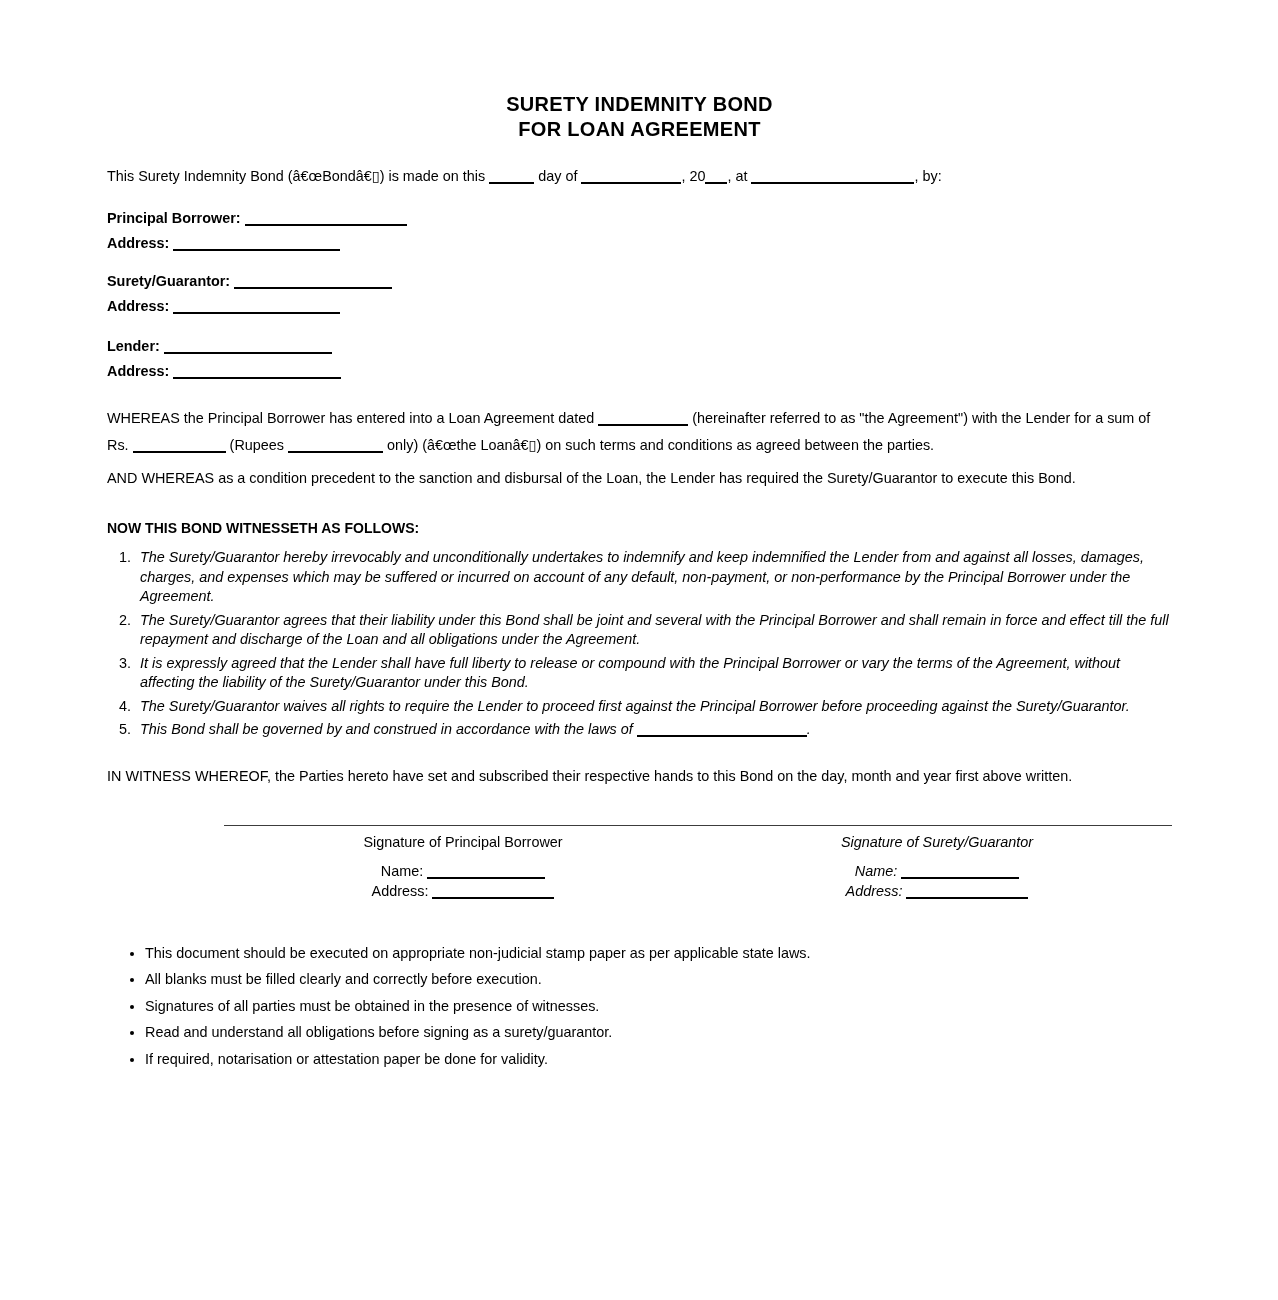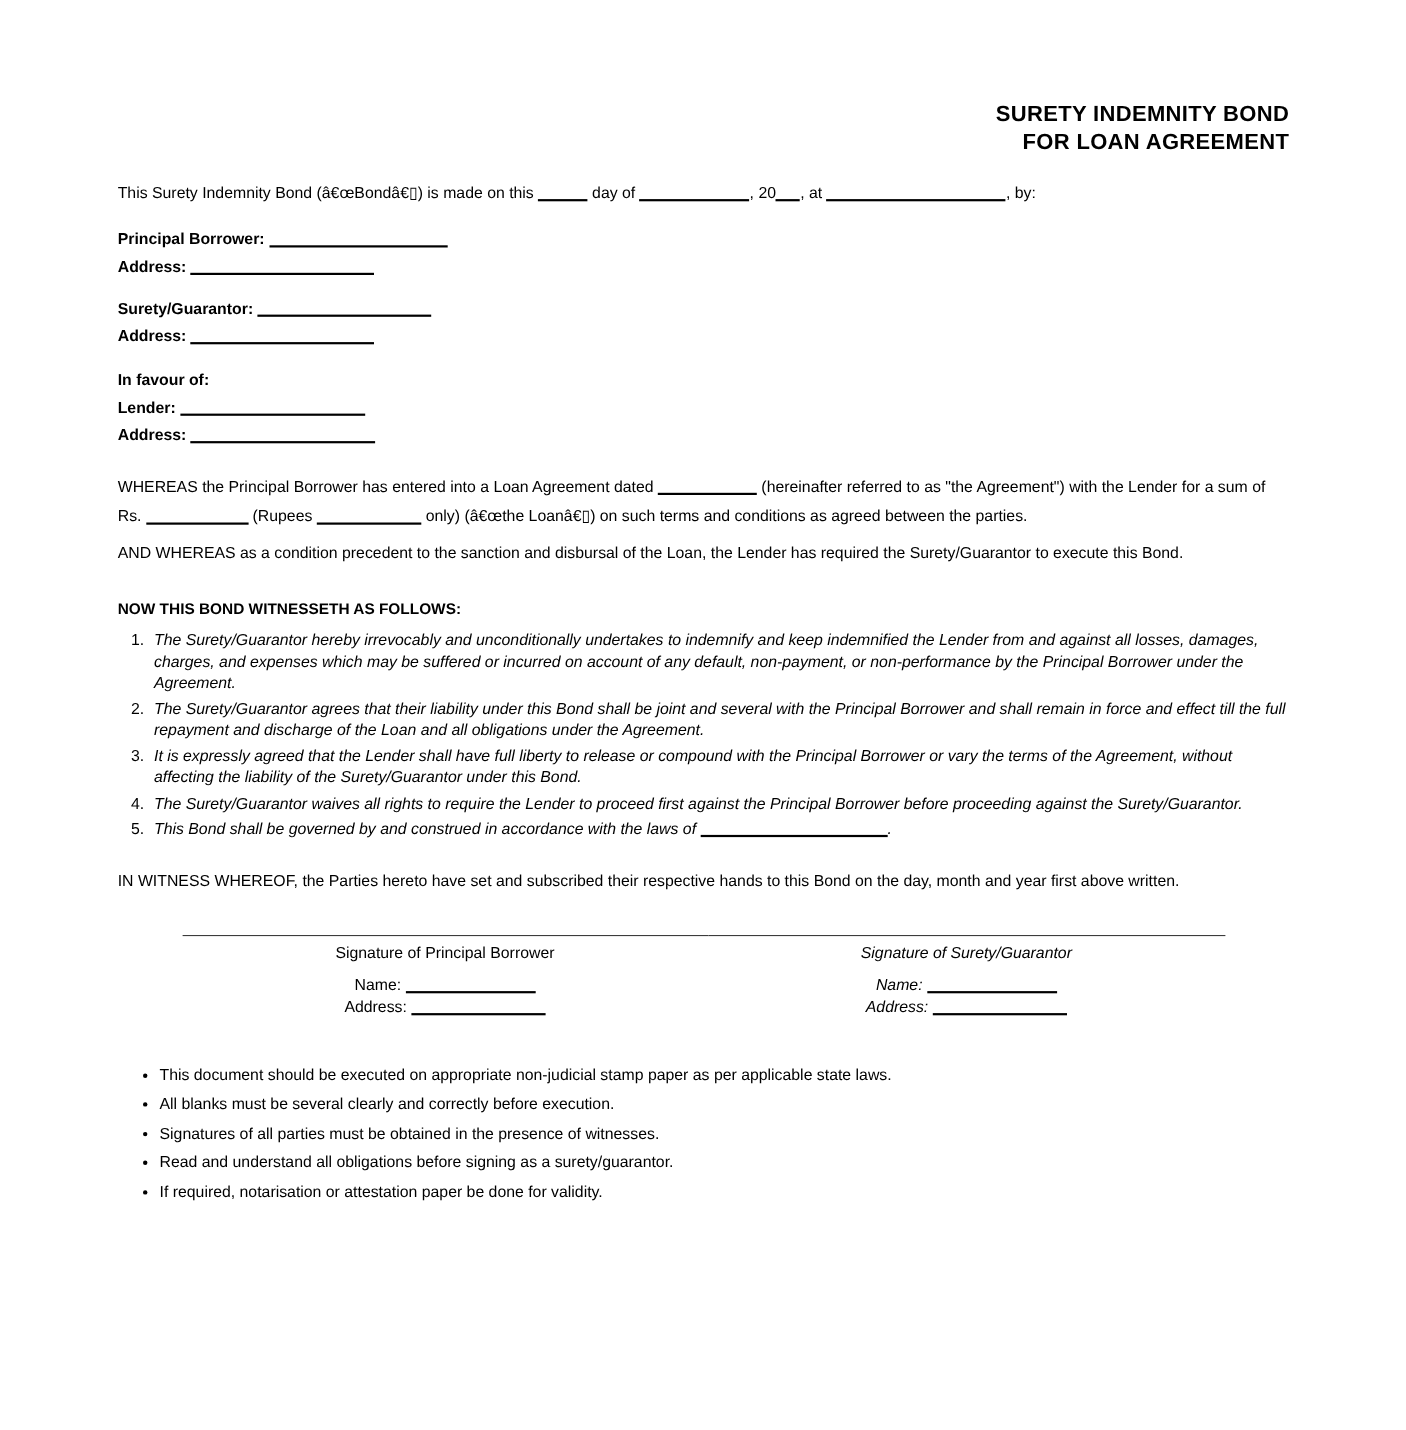--- a/index.html
+++ b/index.html
@@ -11,21 +11,21 @@
     font-family: "Liberation Sans", "DejaVu Sans", sans-serif;
     font-size: 14.4px;
     -webkit-font-smoothing: antialiased;
   }
   .page {
     box-sizing: border-box;
     width: 1278px;
     padding: 92px 106px 0 107px;
   }
   .doc-title {
-    text-align: right;
+    text-align: center;
     font-size: 20px;
     font-weight: bold;
     line-height: 25px;
     letter-spacing: 0.3px;
     margin: 0 0 22px 0;
   }
   .intro {
     margin: 0 0 17px 0;
     line-height: 25px;
   }
@@ -62,21 +62,21 @@
     padding-left: 12px;
     box-sizing: content-box;
   }
   .clause-text { flex: 1 1 auto; font-style: italic; }
   .witness-clause {
     line-height: 20px;
     margin: 26px 0 0 0;
   }
   .sig-row {
     display: flex;
-    justify-content: center;
+    justify-content: flex-end;
     margin-top: 39px;
   }
   .sig-block { text-align: center; }
   .sig-block.left  { width: 478px; }
   .sig-block.right { width: 470px; font-style: italic; }
   .sig-line {
     border-top: 1.5px solid #3c3c3c;
     height: 0;
     margin: 0 0 6px 0;
   }
@@ -114,21 +114,20 @@
     <p class="party-line">Principal Borrower: <span class="blank" style="width: 162px;"></span></p>
     <p class="party-line">Address: <span class="blank" style="width: 167px;"></span></p>
   </div>
 
   <div class="party-group">
     <p class="party-line">Surety/Guarantor: <span class="blank" style="width: 158px;"></span></p>
     <p class="party-line">Address: <span class="blank" style="width: 167px;"></span></p>
   </div>
 
   <div class="party-group" style="margin-top:15px;">
-    <p class="party-line">In favour of:</p>
     <p class="party-line">Lender: <span class="blank" style="width: 168px;"></span></p>
     <p class="party-line">Address: <span class="blank" style="width: 168px;"></span></p>
   </div>
 
   <p class="recital">WHEREAS the Principal Borrower has entered into a Loan Agreement dated <span class="blank" style="width: 90px;"></span> (hereinafter referred to as "the Agreement") with the Lender for a sum of Rs. <span class="blank" style="width: 93px;"></span> (Rupees <span class="blank" style="width: 95px;"></span> only) (â€œthe Loanâ€▯) on such terms and conditions as agreed between the parties.</p>
 
   <p class="recital-2">AND WHEREAS as a condition precedent to the sanction and disbursal of the Loan, the Lender has required the Surety/Guarantor to execute this Bond.</p>
 
   <h2 class="witnesseth-heading">NOW THIS BOND WITNESSETH AS FOLLOWS:</h2>
 
@@ -167,19 +166,19 @@
     <div class="sig-block right">
       <div class="sig-line"></div>
       <p class="sig-caption">Signature of Surety/Guarantor</p>
       <p class="sig-field">Name: <span class="blank" style="width: 118px;"></span></p>
       <p class="sig-field">Address: <span class="blank" style="width: 122px;"></span></p>
     </div>
   </div>
 
   <ul class="notes" id="notes">
       <li>This document should be executed on appropriate non-judicial stamp paper as per applicable state laws.</li>
-      <li>All blanks must be several clearly and correctly before execution.</li>
+      <li>All blanks must be filled clearly and correctly before execution.</li>
       <li>Signatures of all parties must be obtained in the presence of witnesses.</li>
       <li>Read and understand all obligations before signing as a surety/guarantor.</li>
       <li>If required, notarisation or attestation paper be done for validity.</li>
     </ul>
 
 </div>
 
 </body></html>

